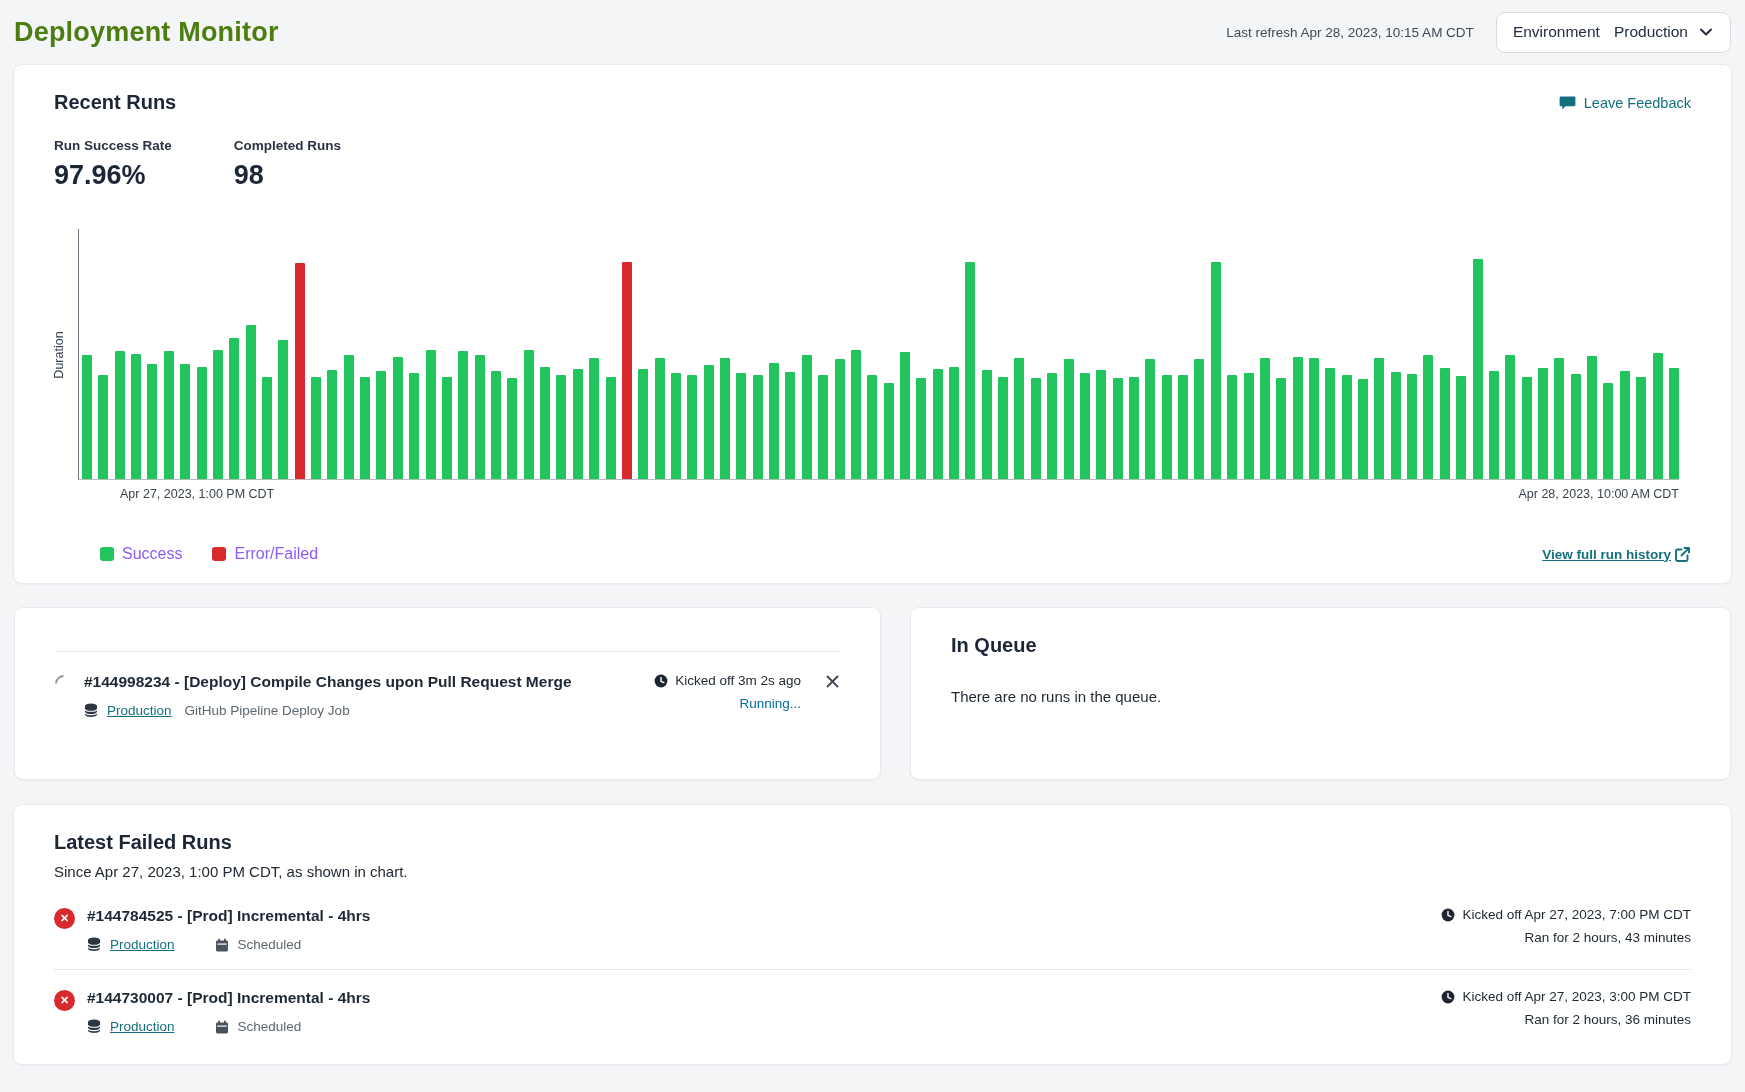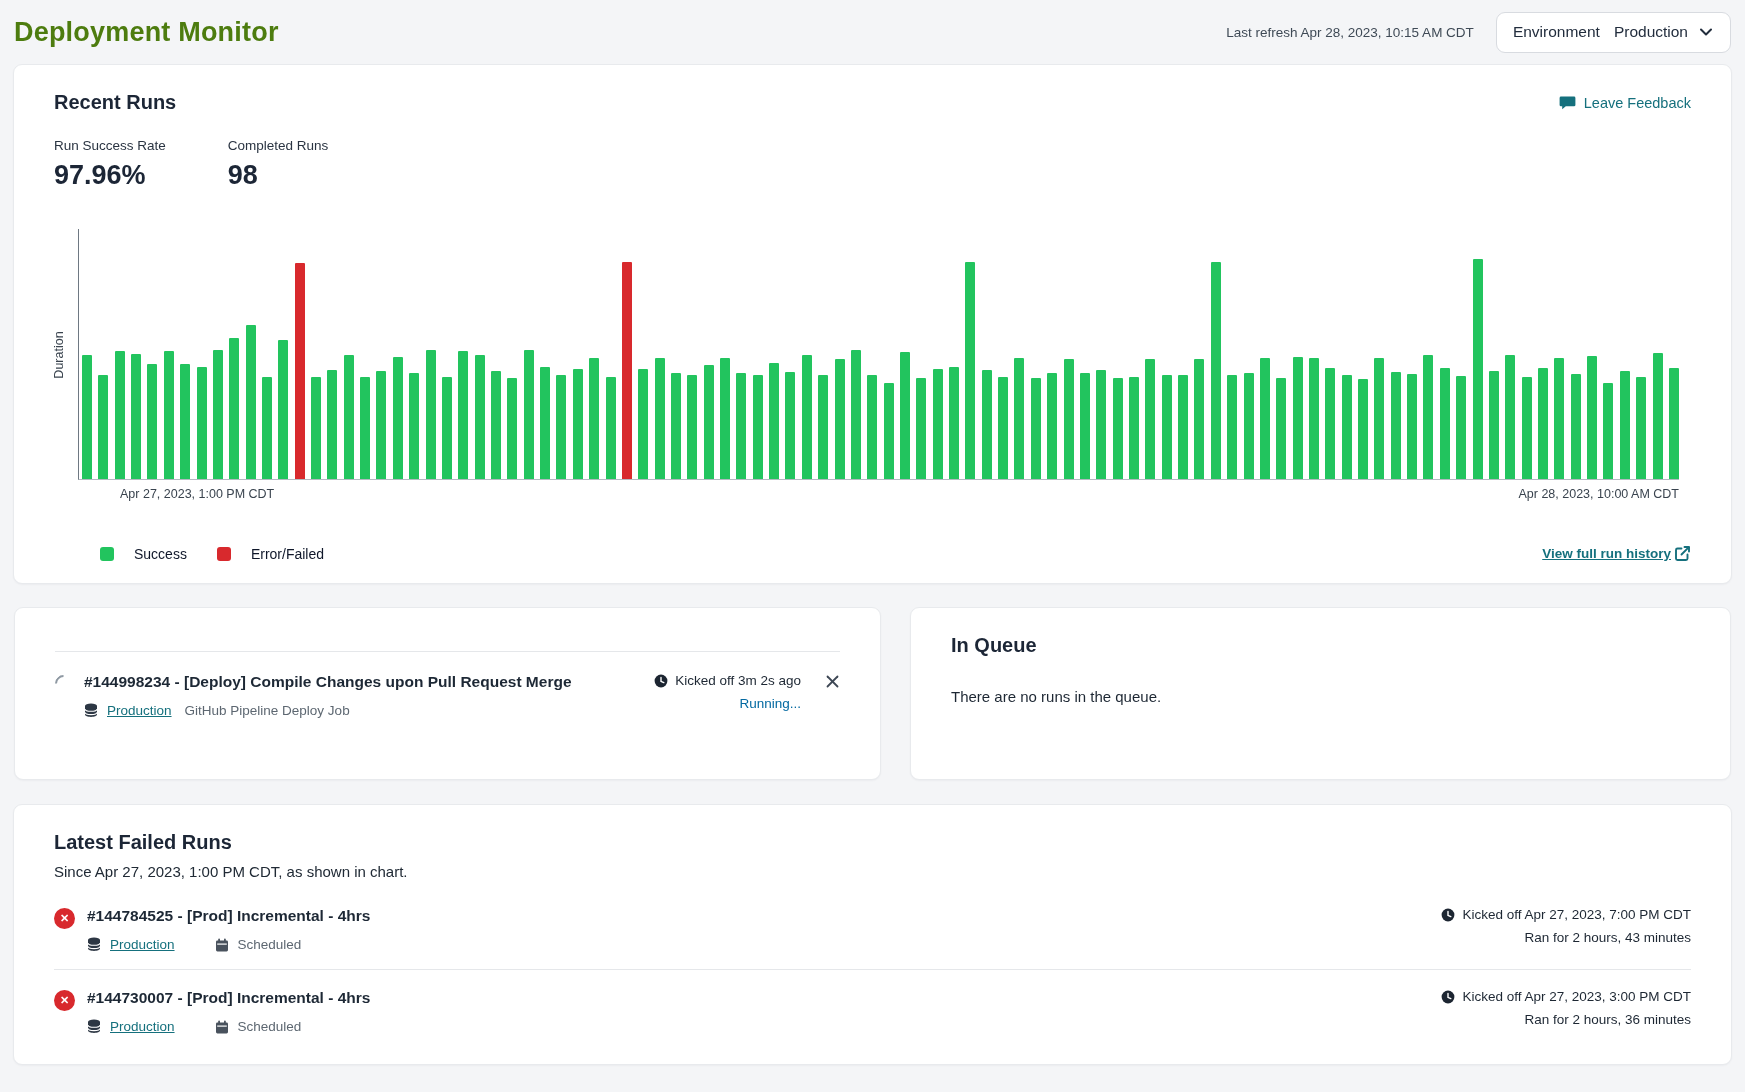--- a/index.html
+++ b/index.html
@@ -28,21 +28,21 @@
   .card{
     background:#ffffff; border:1px solid #e8eaed; border-radius:9px;
     box-shadow:0 1px 2px rgba(16,24,40,.04);
   }
   .card h2{ font-size:20px; font-weight:bold; color:#1c2636;}
   #recent-card{ margin:0 13px; padding:26px 40px 18px 40px; height:520px;}
   .card-head{ display:flex; align-items:center; justify-content:space-between;}
   .feedback-link{ display:flex; align-items:center; gap:8px; font-size:14.5px; color:#15707d; text-decoration:none; cursor:pointer;}
   
   .stats{ display:flex; gap:62px; margin-top:24px;}
-  .stat-label{ font-size:13.5px; font-weight:normal; color:#2a3442;}
+  .stat-label{ font-size:13.5px; font-weight:bold; color:#2a3442;}
   .stat-value{ font-size:27px; font-weight:bold; color:#1c2636; margin-top:7px;}
   
   .chart-block{ margin-top:38px;}
   .chart-row{ display:flex; }
   .ylab-col{ width:24px; position:relative; height:251px;}
   .ylab{
     position:absolute; left:-2px; top:50%;
     transform:rotate(-90deg) translateX(-50%); transform-origin:left top;
     font-size:12.5px; color:#39434e; white-space:nowrap;
   }
@@ -64,21 +64,21 @@
   .xlabels{
     display:flex; justify-content:space-between;
     margin-left:66px; margin-right:12px; margin-top:7px;
     font-size:12.5px; color:#39434e;
   }
   .chart-footer{
     display:flex; justify-content:space-between; align-items:center;
     margin-top:44px; margin-left:46px;
   }
   .legend{ display:flex; gap:30px; align-items:center;}
-  .legend-item{ display:flex; align-items:center; gap:20px; font-size:14px; color:#0f172a;}
+  .legend-item{ display:flex; align-items:center; gap:8px; font-size:16px; color:#8b5cf6;}
   .swatch{ width:14px; height:14px; border-radius:3px; display:inline-block;}
   .history-link{
     display:flex; align-items:center; gap:3px;
     font-size:13.5px; font-weight:bold; color:#15707d;
     text-decoration:none; cursor:pointer;
   }
   .history-link .txt{ text-decoration:underline;}
   
   .two-col{ display:flex; gap:29px; margin:23px 14px 0 14px;}
   #inprogress-card{ width:867px; padding:26px 40px; height:173px;}

